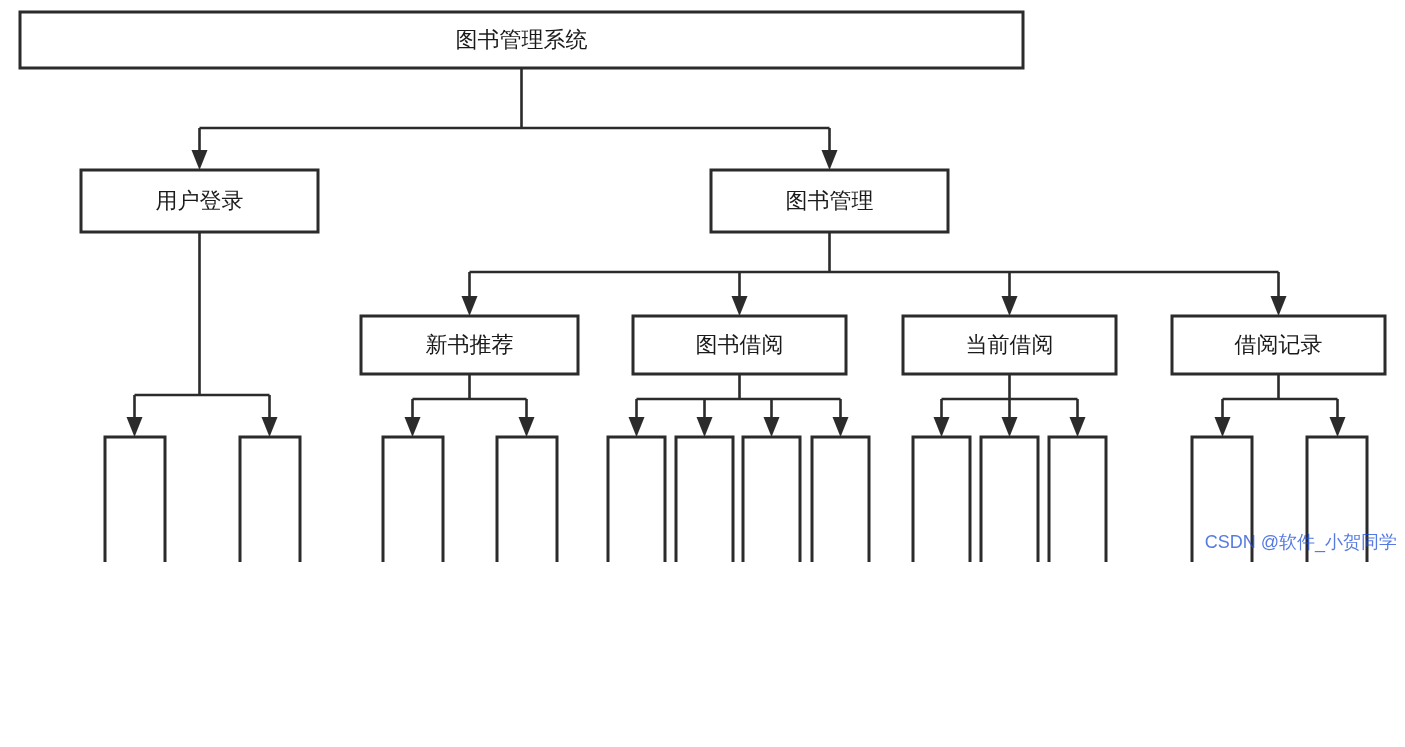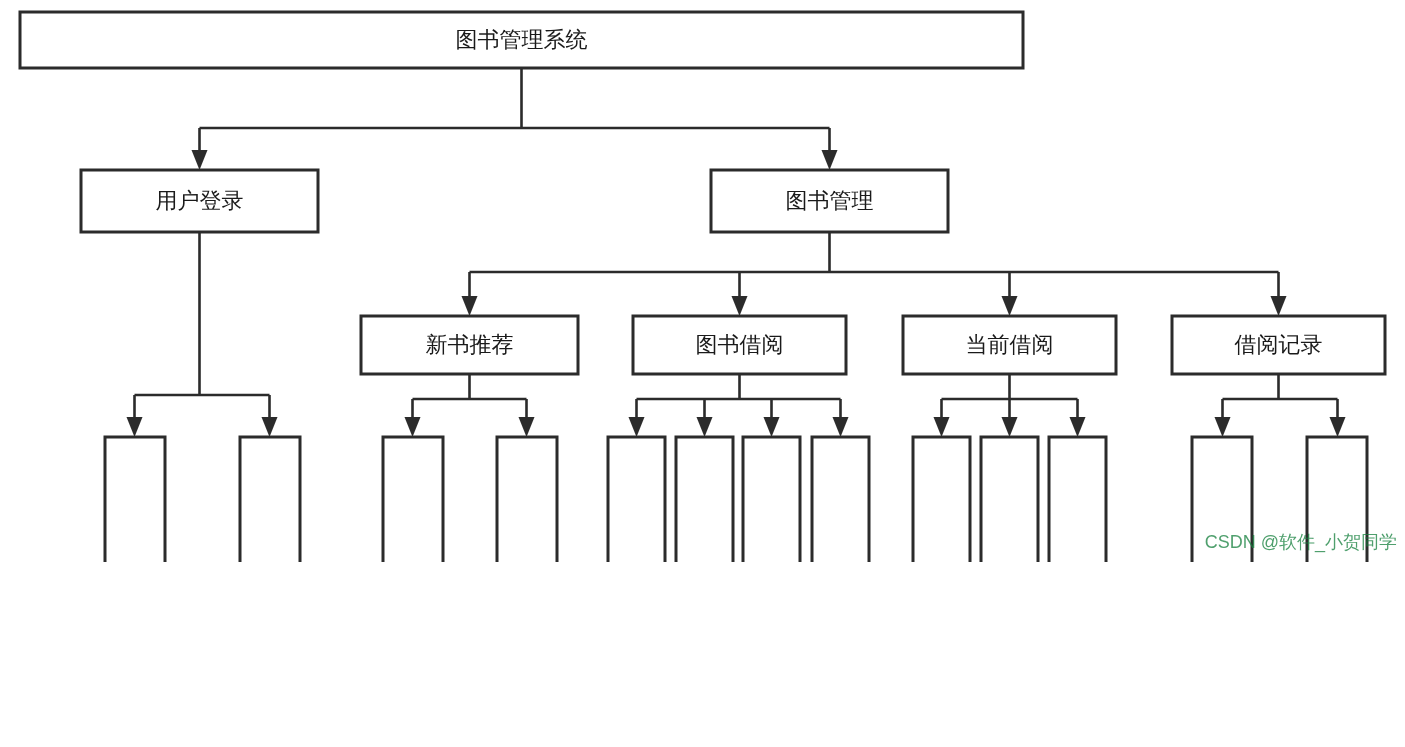--- a/index.html
+++ b/index.html
@@ -63,21 +63,21 @@
     letter-spacing: 2px;
     pointer-events: none;
     box-sizing: border-box;
   }
   .watermark {
     position: absolute;
     right: 8px;
     bottom: 8px;
     font-family: "Liberation Sans", "DejaVu Sans", sans-serif;
     font-size: 18px;
-    color: #15803d;
+    color: #1d4ed8;
     opacity: 0.75;
     white-space: nowrap;
     pointer-events: none;
     margin-top: 28px;
   }
 </style>
 </head>
 <body>
 
 <div id="diagram-root">

